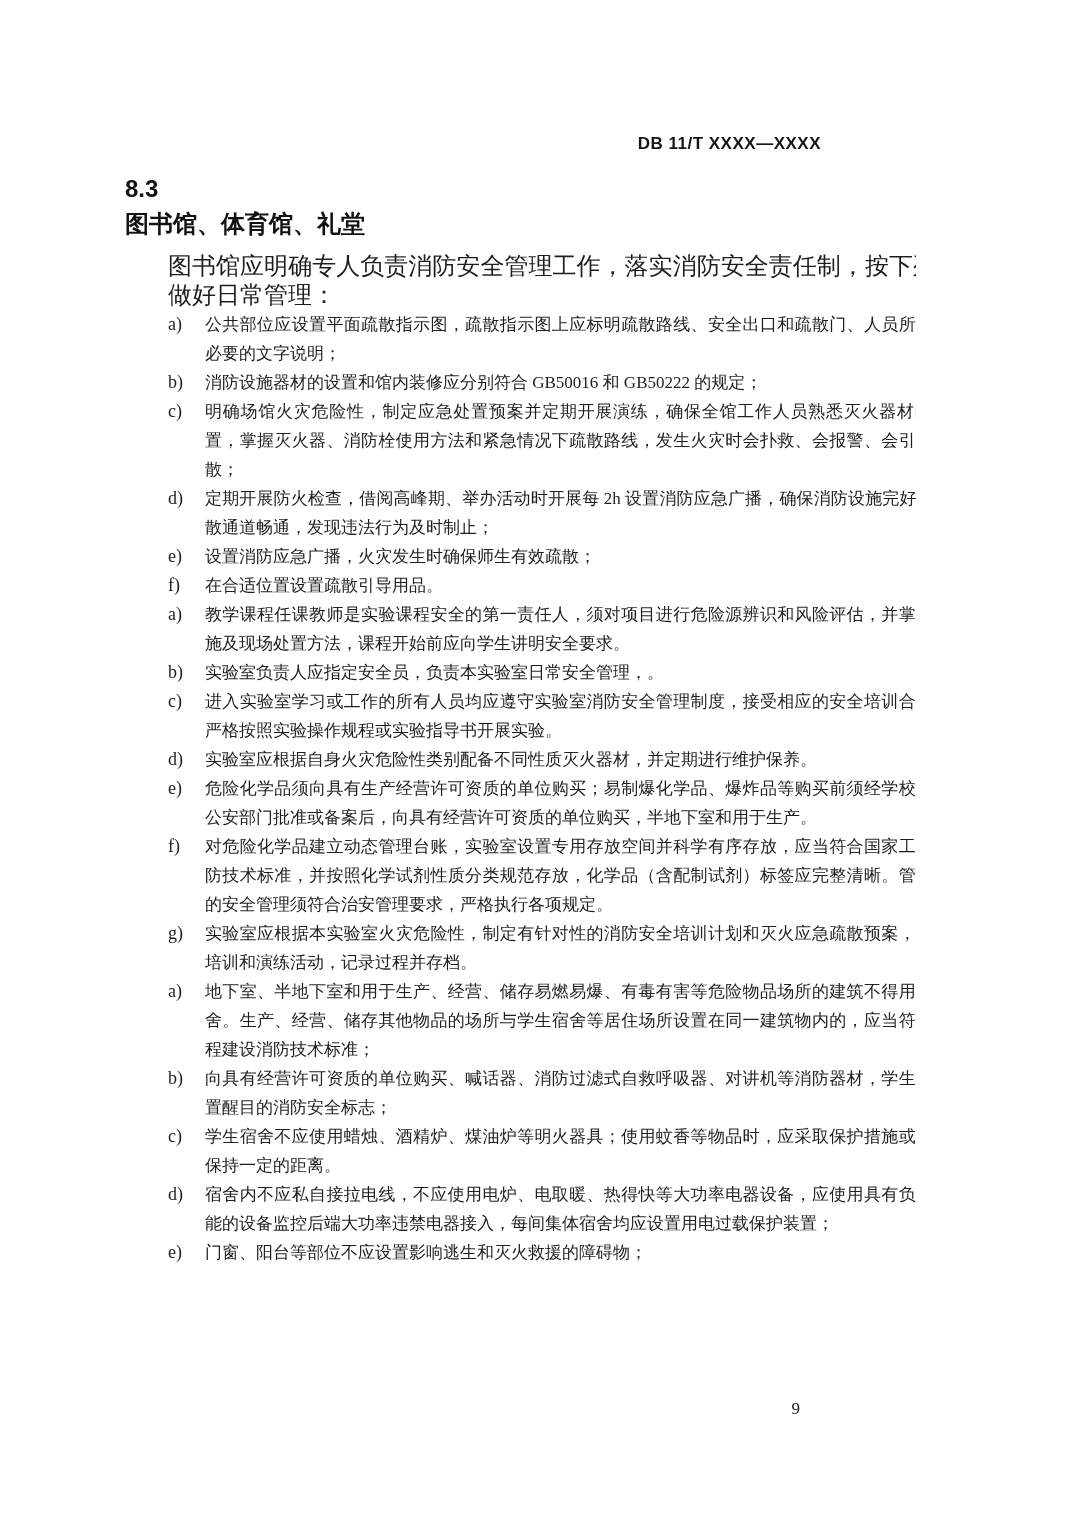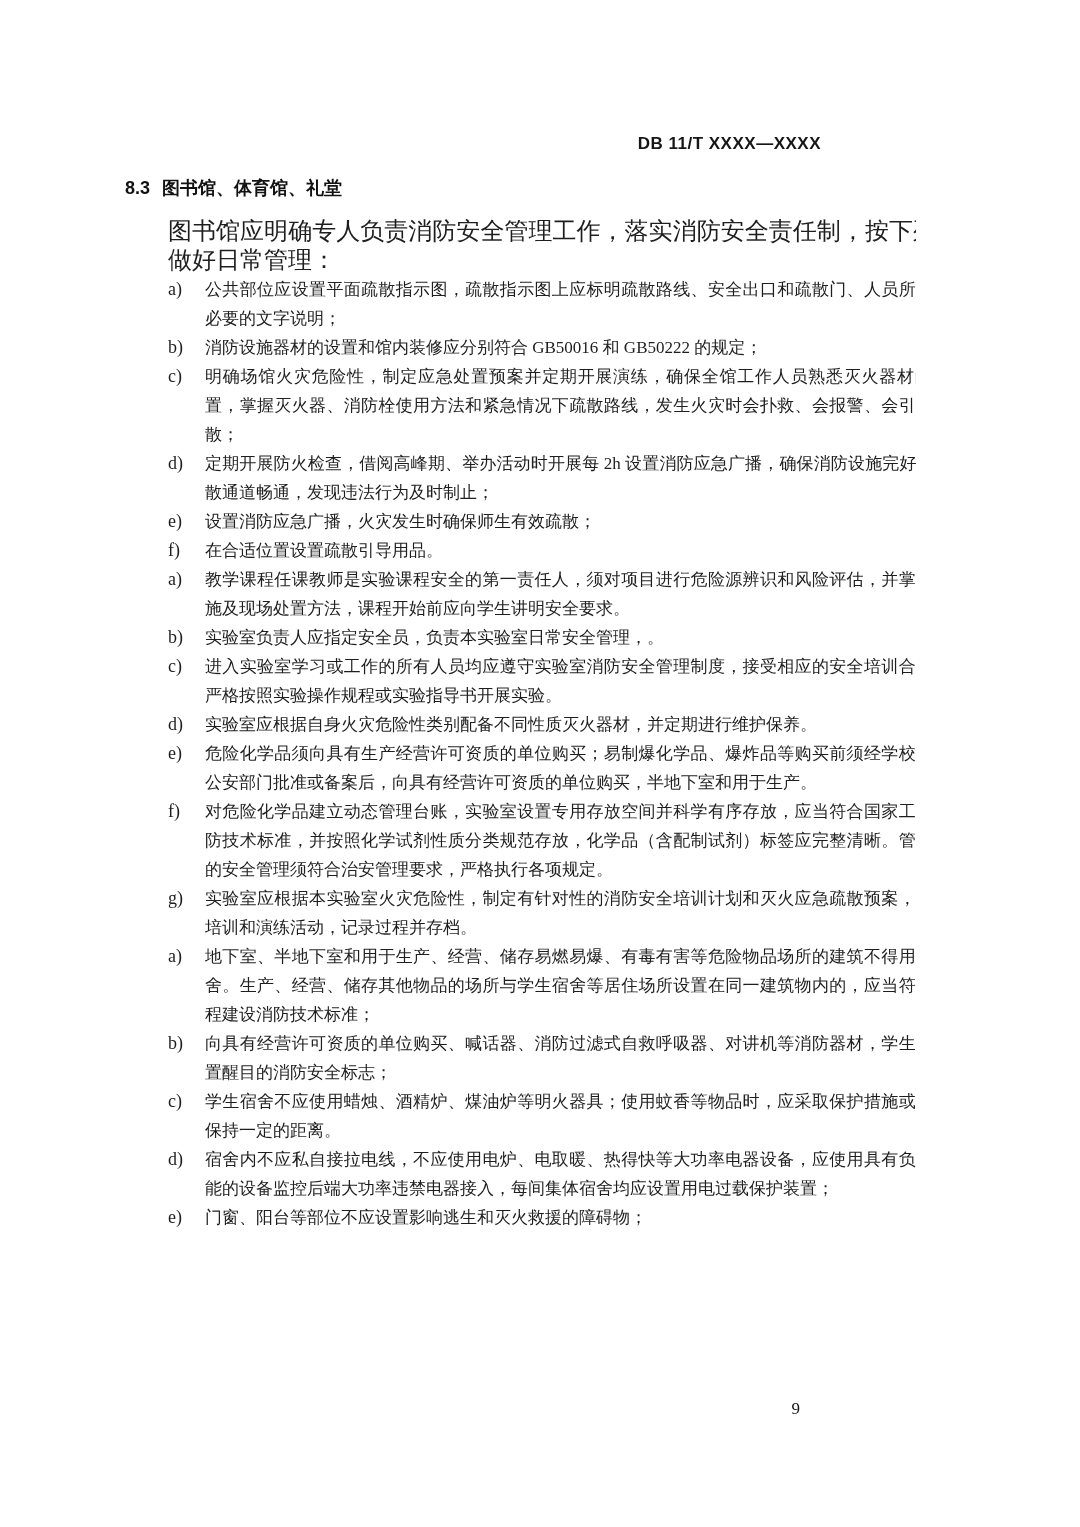--- a/index.html
+++ b/index.html
@@ -28,23 +28,24 @@
     top: 177px;
     left: 125px;
     width: 860px;
   }
   .sec-heading {
     display: flex;
     gap: 12px;
     margin: 14px 0 17px 0;
     font-family: "Liberation Sans", "DejaVu Sans", sans-serif;
     font-weight: 700;
-    font-size: 18px;
+    font-size: 24px;
     line-height: 23px;
     color: #121212;
+    flex-direction: column;
   }
   .sec:first-child .sec-heading { margin-top: 0; }
   .sec-intro {
     margin: 0 0 0 43px;
     font-size: 24px;
     line-height: 29px;
     text-align: justify;
   }
   .item {
     display: flex;

